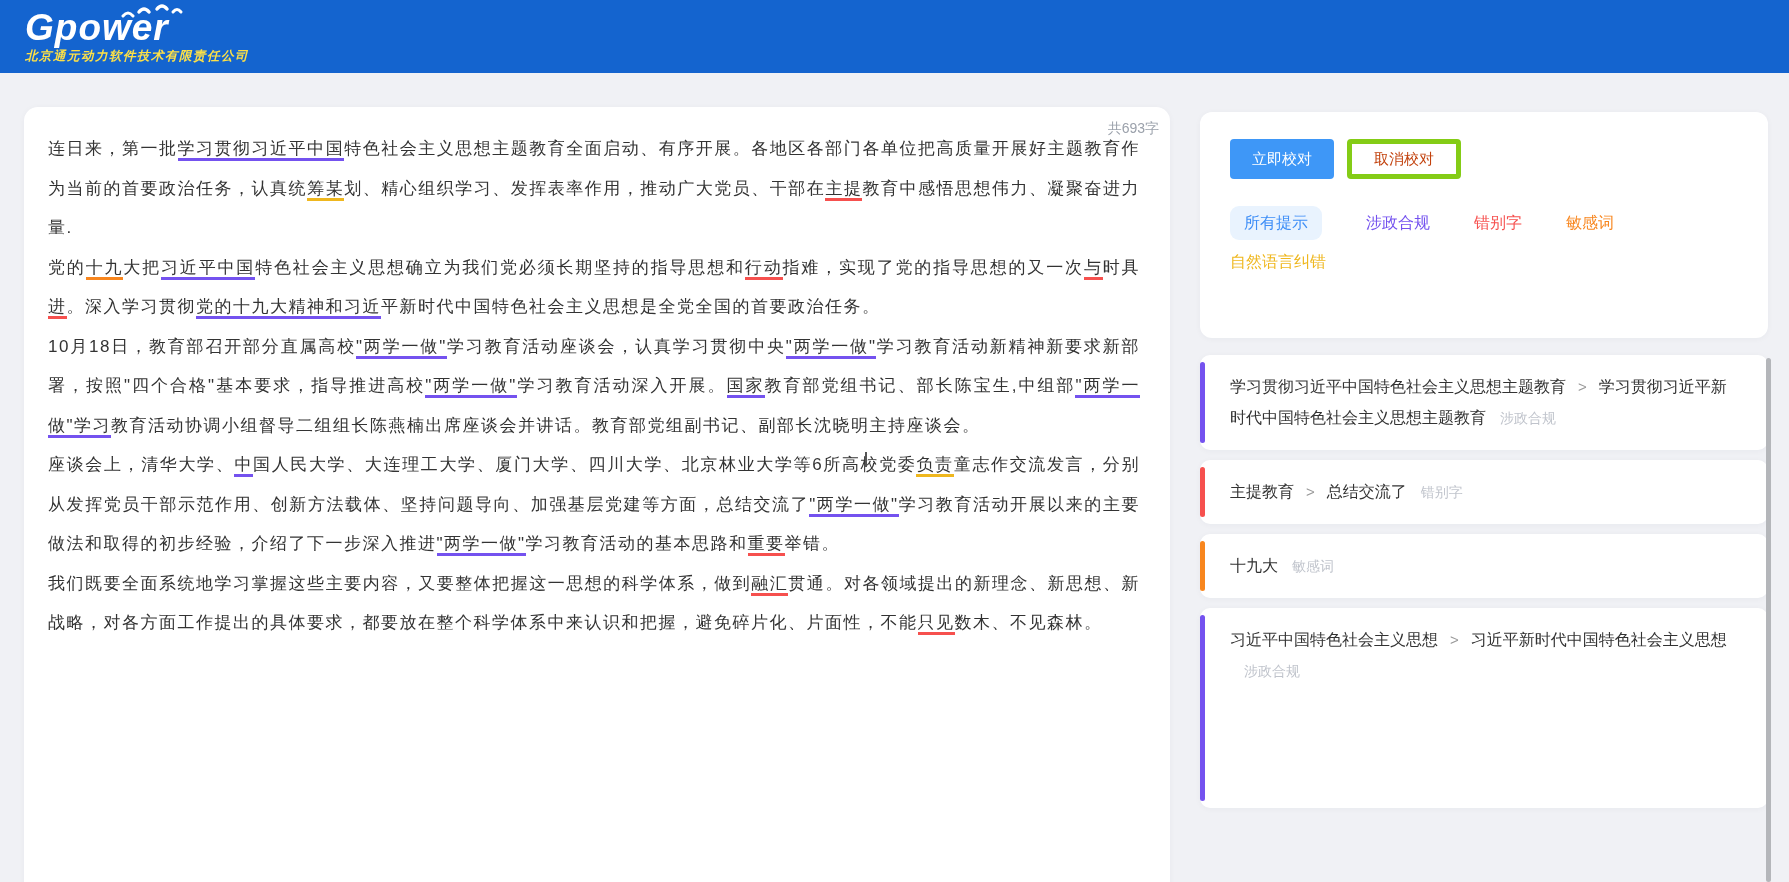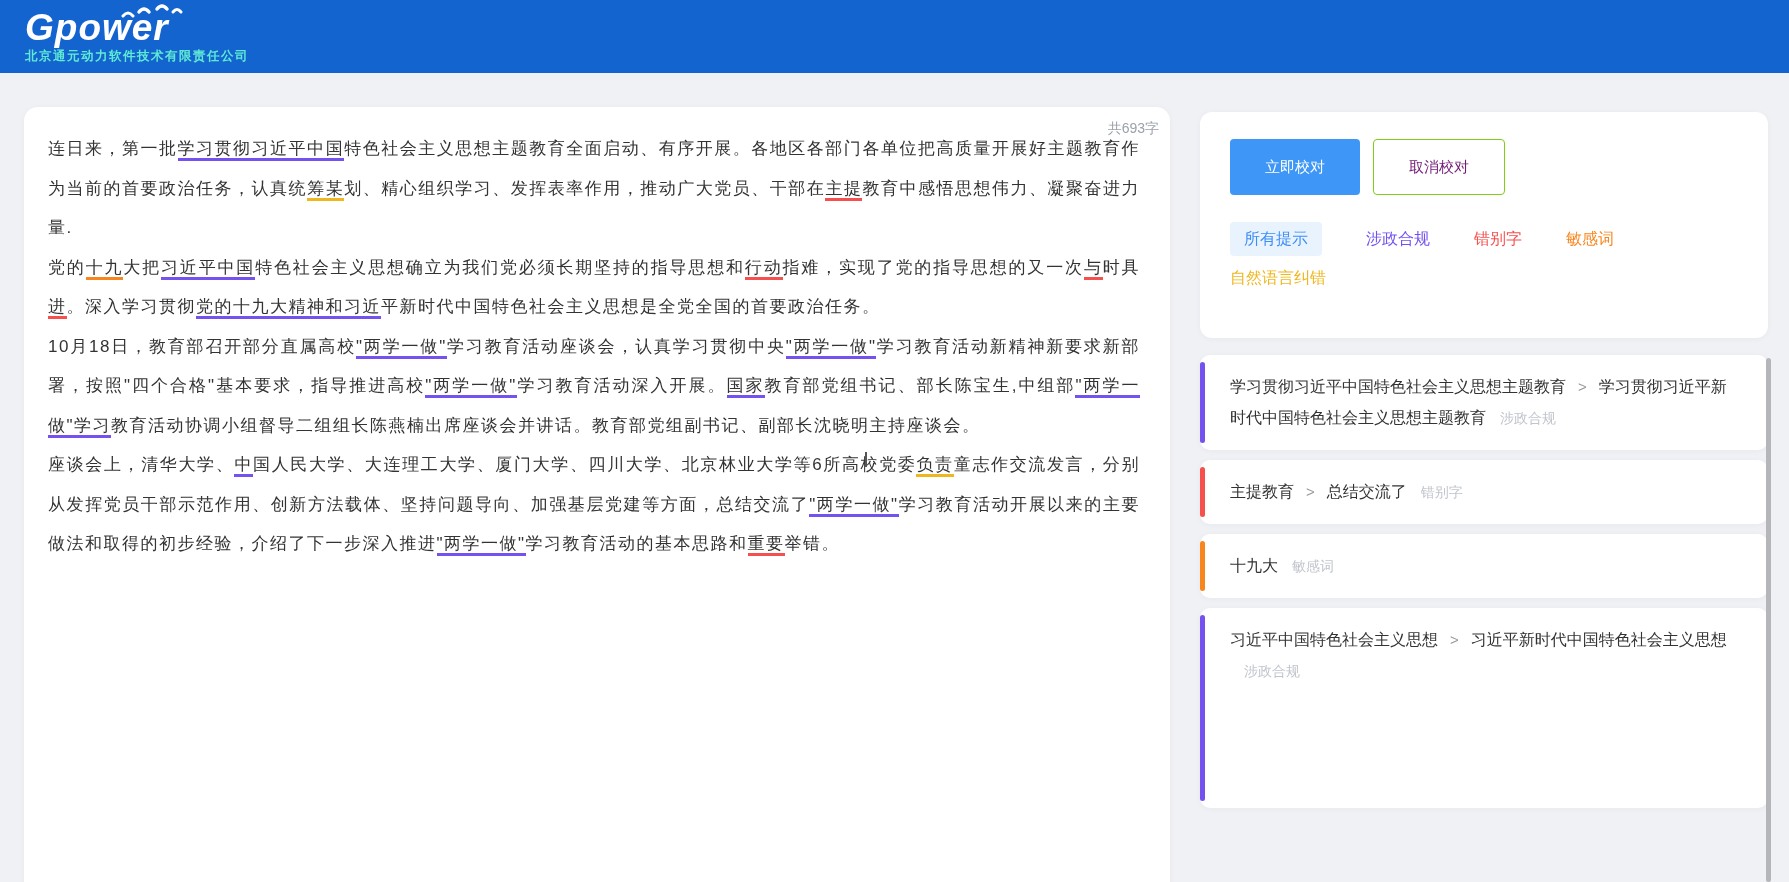--- a/index.html
+++ b/index.html
@@ -11,21 +11,21 @@
   }
 
   
   .header { height: 73px; background: #1464cf; padding: 9px 0 0 25px; position: relative; }
   .logo-wrap { position: relative; display: inline-block; }
   .logo-text {
     color: #fff; font-size: 37px; font-weight: bold; font-style: italic;
     letter-spacing: 1px; line-height: 38px; display: inline-block;
   }
   .logo-birds { position: absolute; top: -7px; left: 96px; }
-  .company { color: #5eead4; font-size: 12.5px; font-weight: bold; letter-spacing: 1.5px; margin-top: 1px; }
+  .company { color: #fde047; font-size: 12.5px; font-weight: bold; letter-spacing: 1.5px; margin-top: 1px; font-style: italic; }
 
   .main { position: relative; height: 809px; }
 
   
   .doc-card {
     position: absolute; left: 24px; top: 34px; width: 1146px; height: 860px;
     background: #fff; border-radius: 14px; box-shadow: 0 1px 6px rgba(30,40,70,0.04);
   }
   .word-count { position: absolute; top: 13px; right: 11px; font-size: 14px; color: #9ba1ab; }
   .doc-text {
@@ -37,26 +37,26 @@
   .caret { position: absolute; left: 841px; top: 345px; width: 1.5px; height: 15px; background: #555; }
 
   
   .panel { position: absolute; left: 1200px; top: 39px; width: 568px; }
   .filter-card {
     background: #fff; border-radius: 12px; padding: 27px 30px 0;
     height: 226px; box-shadow: 0 1px 6px rgba(30,40,70,0.04);
   }
   .btn-row { display: flex; gap: 13px; }
   .btn {
-    height: 56px; padding: 0 35px; font-size: 15px; border-radius: 4px;
+    height: 40px; padding: 0 22px; font-size: 15px; border-radius: 4px;
     display: flex; align-items: center; cursor: pointer; border: none;
     font-family: inherit;
   }
   .btn-primary { background: #3e97f7; color: #fff; }
-  .btn-default { background: #fff; border: 1px solid #84cc16; color: #701a75; }
+  .btn-default { background: #fff; border: 5px solid #84cc16; color: #c2410c; }
   .filters {
     margin-top: 27px; display: flex; flex-wrap: wrap; align-items: center;
     column-gap: 44px; row-gap: 12px; font-size: 16px;
   }
   .filter-item { cursor: pointer; line-height: 20px; }
   .filter-item.active { padding: 7px 14px; border-radius: 4px; }
 
   .cards { margin-top: 17px; display: flex; flex-direction: column; gap: 10px; }
   .correction-card {
     position: relative; background: #fff; border-radius: 10px;
@@ -92,32 +92,33 @@
 
 <div class="main">
 
   <div class="doc-card">
     <span class="word-count">共693字</span>
     <div class="doc-text">
         <p><span>连日来，第一批</span><span class="mark" style="border-bottom-color: rgb(116, 82, 239);">学习贯彻习近平中国</span><span>特色社会主义思想主题教育全面启动、有序开展。各地区各部门各单位把高质量开展好主题教育作为当前的首要政治任务，认真统</span><span class="mark" style="border-bottom-color: rgb(239, 183, 30);">筹某</span><span>划、精心组织学习、发挥表率作用，推动广大党员、干部在</span><span class="mark" style="border-bottom-color: rgb(246, 80, 78);">主提</span><span>教育中感悟思想伟力、凝聚奋进力量.</span></p>
         <p><span>党的</span><span class="mark" style="border-bottom-color: rgb(248, 134, 30);">十九</span><span>大把</span><span class="mark" style="border-bottom-color: rgb(116, 82, 239);">习近平中国</span><span>特色社会主义思想确立为我们党必须长期坚持的指导思想和</span><span class="mark" style="border-bottom-color: rgb(246, 80, 78);">行动</span><span>指难，实现了党的指导思想的又一次</span><span class="mark" style="border-bottom-color: rgb(246, 80, 78);">与</span><span>时具</span><span class="mark" style="border-bottom-color: rgb(246, 80, 78);">进</span><span>。深入学习贯彻</span><span class="mark" style="border-bottom-color: rgb(116, 82, 239);">党的十九大精神和习近</span><span>平新时代中国特色社会主义思想是全党全国的首要政治任务。</span></p>
         <p><span>10月18日，教育部召开部分直属高校</span><span class="mark" style="border-bottom-color: rgb(116, 82, 239);">"两学一做"</span><span>学习教育活动座谈会，认真学习贯彻中央</span><span class="mark" style="border-bottom-color: rgb(116, 82, 239);">"两学一做"</span><span>学习教育活动新精神新要求新部署，按照"四个合格"基本要求，指导推进高校</span><span class="mark" style="border-bottom-color: rgb(116, 82, 239);">"两学一做"</span><span>学习教育活动深入开展。</span><span class="mark" style="border-bottom-color: rgb(116, 82, 239);">国家</span><span>教育部党组书记、部长陈宝生,中组部</span><span class="mark" style="border-bottom-color: rgb(116, 82, 239);">"两学一做"学习</span><span>教育活动协调小组督导二组组长陈燕楠出席座谈会并讲话。教育部党组副书记、副部长沈晓明主持座谈会。</span></p>
         <p><span>座谈会上，清华大学、</span><span class="mark" style="border-bottom-color: rgb(116, 82, 239);">中</span><span>国人民大学、大连理工大学、厦门大学、四川大学、北京林业大学等6所高校党委</span><span class="mark" style="border-bottom-color: rgb(239, 183, 30);">负责</span><span>童志作交流发言，分别从发挥党员干部示范作用、创新方法载体、坚持问题导向、加强基层党建等方面，总结交流了</span><span class="mark" style="border-bottom-color: rgb(116, 82, 239);">"两学一做"</span><span>学习教育活动开展以来的主要做法和取得的初步经验，介绍了下一步深入推进</span><span class="mark" style="border-bottom-color: rgb(116, 82, 239);">"两学一做"</span><span>学习教育活动的基本思路和</span><span class="mark" style="border-bottom-color: rgb(246, 80, 78);">重要</span><span>举错。</span></p>
+        <p><span>我们既要全面系统地学习掌握这些主要内容，又要整体把握这一思想的科学体系，做到</span><span class="mark" style="border-bottom-color: rgb(246, 80, 78);">融汇</span><span>贯通。对各领域提出的新理念、新思想、新战略，对各方面工作提出的具体要求，都要放在整个科学体系中来认识和把握，避免碎片化、片面性，不能</span><span class="mark" style="border-bottom-color: rgb(246, 80, 78);">只见</span><span>数木、不见森林。</span></p>
       </div>
     <div class="caret"></div>
   </div>
 
   <div class="panel">
     <div class="filter-card">
       <div class="btn-row">
         <button class="btn btn-primary">立即校对</button>
         <button class="btn btn-default">取消校对</button>
       </div>
       <div class="filters">
-          <div class="filter-item active" style="color: rgb(62, 142, 247); background: rgb(233, 243, 254);">所有提示</div>
+          <div class="filter-item active" style="color: rgb(62, 142, 247); background: rgb(233, 243, 254); border-radius: 9px;">所有提示</div>
           <div class="filter-item" style="color: rgb(116, 82, 239);">涉政合规</div>
           <div class="filter-item" style="color: rgb(246, 80, 78);">错别字</div>
           <div class="filter-item" style="color: rgb(248, 134, 30);">敏感词</div>
           <div class="filter-item" style="color: rgb(239, 183, 30);">自然语言纠错</div>
         </div>
     </div>
     <div class="cards">
         <div class="correction-card"><span class="bar" style="background: rgb(116, 82, 239);"></span><span>学习贯彻习近平中国特色社会主义思想主题教育</span><span class="arrow">&gt;</span><span>学习贯彻习近平新时代中国特色社会主义思想主题教育</span><span class="category-tag">涉政合规</span></div>
         <div class="correction-card"><span class="bar" style="background: rgb(246, 80, 78);"></span><span>主提教育</span><span class="arrow">&gt;</span><span>总结交流了</span><span class="category-tag">错别字</span></div>
         <div class="correction-card"><span class="bar" style="background: rgb(248, 134, 30);"></span><span>十九大</span><span class="category-tag">敏感词</span></div>

